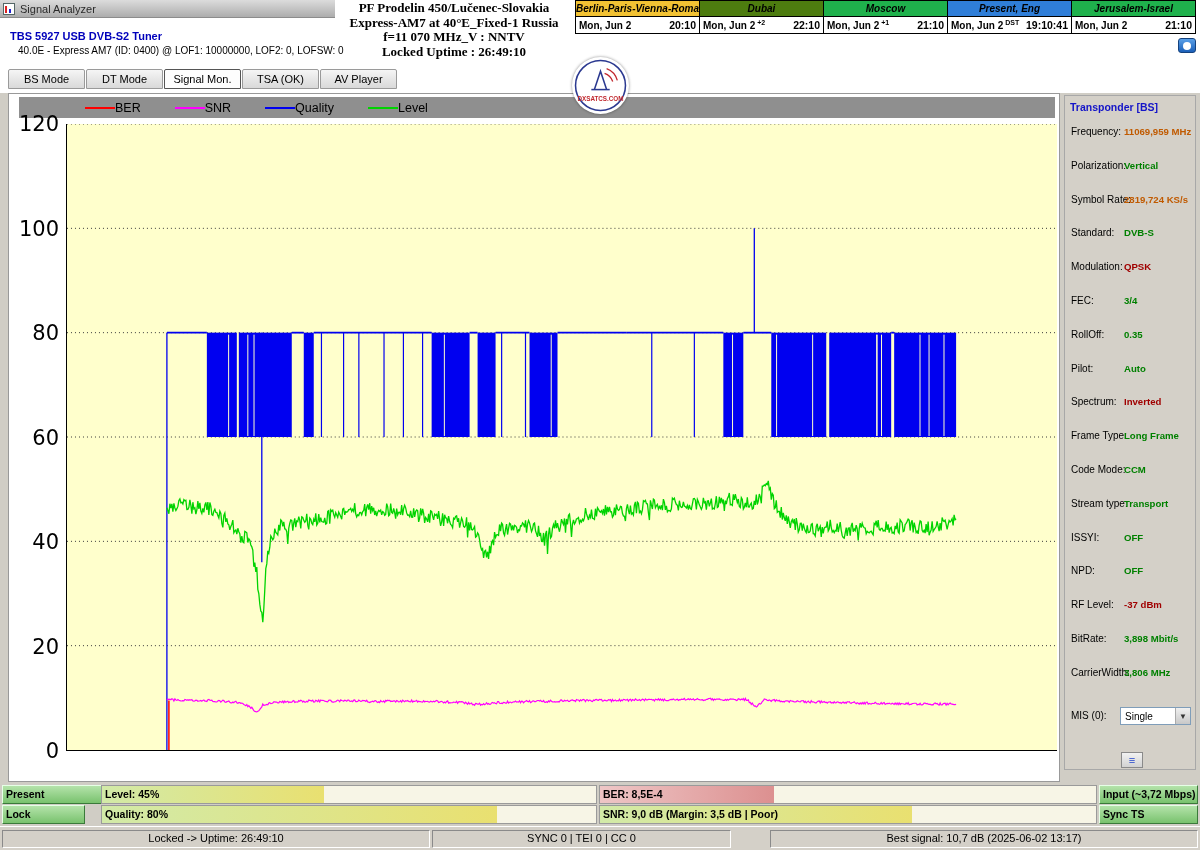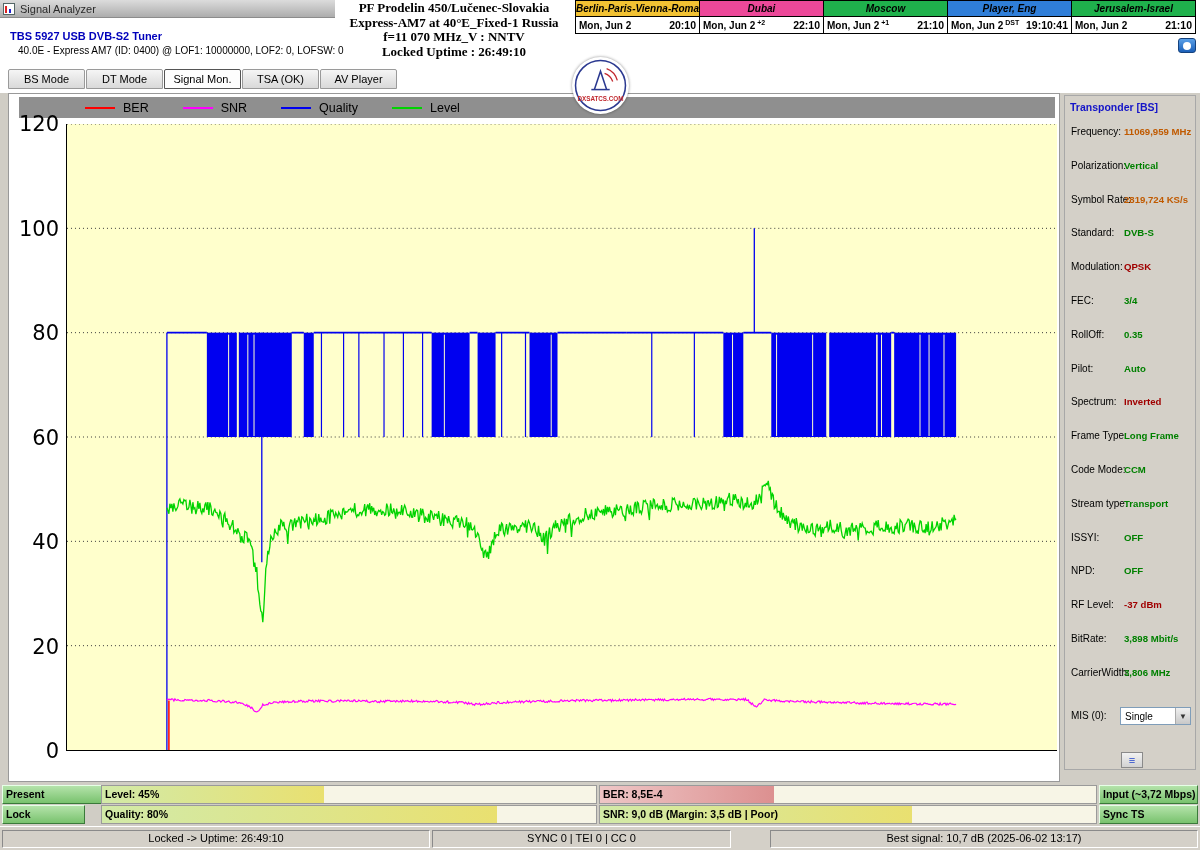--- a/index.html
+++ b/index.html
@@ -35,21 +35,21 @@
   .tabs{position:absolute;left:8px;top:69px;height:20px;display:flex;gap:1px;z-index:3}
   .tab{width:77px;height:20px;font-size:11px;font-family:inherit;color:#000;background:linear-gradient(180deg,#f5f5f5,#d9d9d9);border:1px solid #9a9a9a;border-radius:2px 2px 0 0;cursor:pointer;white-space:nowrap}
   .tab.active{background:#fdfdfd;border-color:#555}
 
   
   .logo{position:absolute;left:572px;top:57px;width:57px;height:57px;border-radius:50%;background:#fff;box-shadow:0 0 3px rgba(0,0,0,.45);z-index:6;display:flex;align-items:center;justify-content:center}
 
   
   .chart-panel{position:absolute;left:8px;top:93px;width:1052px;height:689px;background:#fff;border:1px solid #999}
   .legend{position:absolute;left:10px;top:3px;width:1036px;height:21px;background:#8f8f8f;display:flex;align-items:center;padding-left:66px;gap:34px}
-  .leg{display:flex;align-items:center;gap:8px}
+  .leg{display:flex;align-items:center;}
   .leg-line{width:30px;height:2px;display:inline-block}
   .leg-label{font-size:12.5px;color:#000}
   .ytick{position:absolute;left:0;width:50px;text-align:right;font-family:"DejaVu Sans",sans-serif;font-size:21px;line-height:22px;color:#000}
   .plot{position:absolute;left:57px;top:30px;width:991px;height:627px;border-left:1px solid #000;border-bottom:1px solid #000}
   .plot svg{position:absolute;left:0;top:0;width:100%;height:100%}
 
   
   .tp{position:absolute;left:1064px;top:95px;width:132px;height:675px;background:#d4d0c8;border:1px solid #a8a8a8}
   .tp-title{position:absolute;left:5px;top:5px;font-size:10.5px;font-weight:bold;color:#1414c8}
   .tp-row{position:absolute;left:0;width:100%;height:14px}
@@ -98,37 +98,37 @@
 <div class="clocks" id="clocks">
     <div class="clock">
       <div class="clock-h" style="background: rgb(242, 194, 51);">Berlin-Paris-Vienna-Roma</div>
       <div class="clock-b">
         <span class="clock-date">Mon, Jun 2</span>
         <span class="clock-sup"></span>
         <span class="clock-time">20:10</span>
       </div>
     </div>
     <div class="clock">
-      <div class="clock-h" style="background: #ec4899;">Dubai</div>
+      <div class="clock-h" style="background: #4d7c0f;">Dubai</div>
       <div class="clock-b">
         <span class="clock-date">Mon, Jun 2</span>
         <span class="clock-sup">+2</span>
         <span class="clock-time">22:10</span>
       </div>
     </div>
     <div class="clock">
       <div class="clock-h" style="background: rgb(31, 177, 76);">Moscow</div>
       <div class="clock-b">
         <span class="clock-date">Mon, Jun 2</span>
         <span class="clock-sup">+1</span>
         <span class="clock-time">21:10</span>
       </div>
     </div>
     <div class="clock">
-      <div class="clock-h" style="background: rgb(47, 126, 216);">Player, Eng</div>
+      <div class="clock-h" style="background: rgb(47, 126, 216);">Present, Eng</div>
       <div class="clock-b">
         <span class="clock-date">Mon, Jun 2</span>
         <span class="clock-sup">DST</span>
         <span class="clock-time">19:10:41</span>
       </div>
     </div>
     <div class="clock">
       <div class="clock-h" style="background: rgb(31, 177, 76);">Jerusalem-Israel</div>
       <div class="clock-b">
         <span class="clock-date">Mon, Jun 2</span>

